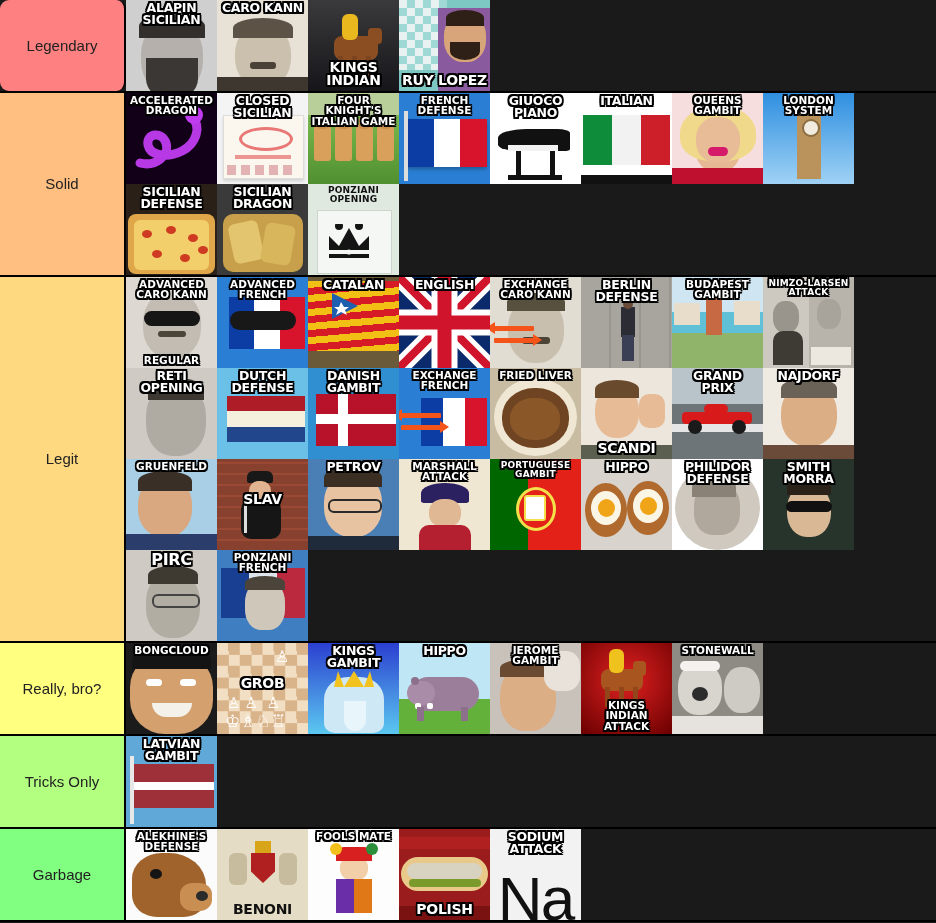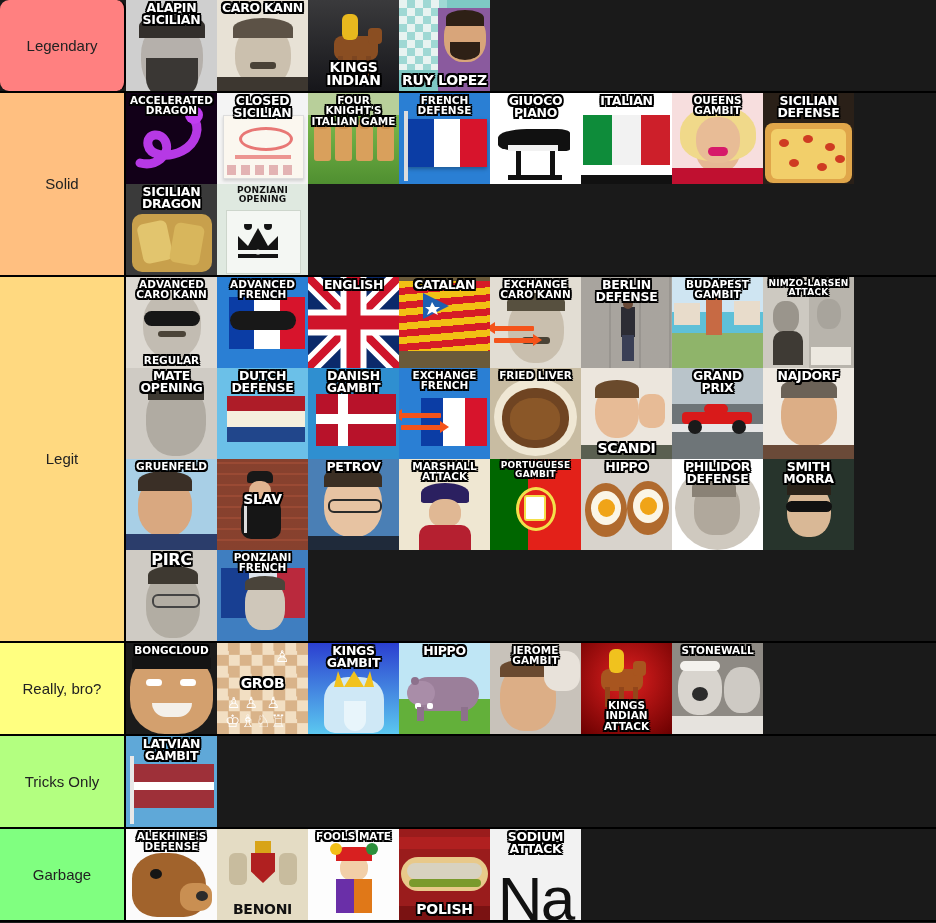--- a/index.html
+++ b/index.html
@@ -228,20 +228,32 @@
       <div style="position:absolute;left:50%;top:12px;transform:translateX(-50%);width:76px;height:56px;border-radius:50% 50% 40% 40%;background:#f0d98a;z-index:0"></div>
       <div style="position:absolute;left:50%;top:24px;transform:translateX(-50%);width:44px;height:46px;border-radius:46%;background:#e8bc96;z-index:1"></div>
       <div style="position:absolute;left:50%;top:54px;transform:translateX(-50%);width:20px;height:9px;border-radius:9px;background:#d61a6a;z-index:2"></div>
       <div style="position:absolute;left:0;bottom:0;width:100%;height:16px;background:#c01030"></div>
             </div>
             <div class="cap top sm">
               <div>QUEENS</div>
               <div>GAMBIT</div>
             </div>
           </div>
+          <div class="tile" title="LONDON SYSTEM">
+            <div class="ph">
+              <div style="position:absolute;inset:0;background:linear-gradient(180deg,#2f8fe0,#9fd2f5)"></div>
+      <div style="position:absolute;left:34px;top:16px;width:24px;height:70px;background:#b9925c"></div>
+      <div style="position:absolute;left:31px;top:6px;width:30px;height:14px;background:#a07e4c;clip-path:polygon(50% 0,100% 100%,0 100%)"></div>
+      <div style="position:absolute;left:39px;top:26px;width:14px;height:14px;border-radius:50%;background:#f2ece0;border:2px solid #8c6d40"></div>
+            </div>
+            <div class="cap top sm">
+              <div>LONDON</div>
+              <div>SYSTEM</div>
+            </div>
+          </div>
           <div class="tile" title="SICILIAN DEFENSE">
             <div class="ph">
               <div style="position:absolute;inset:0;background:#2a2018"></div>
       <div style="position:absolute;left:2px;top:30px;width:87px;height:60px;border-radius:8px;background:#e0a64a"></div>
       <div style="position:absolute;left:8px;top:36px;width:75px;height:50px;border-radius:6px;background:#f2cf6a"></div>
       <div style="position:absolute;left:16px;top:46px;width:10px;height:8px;border-radius:50%;background:#cf3b22"></div>
               <div style="position:absolute;left:40px;top:42px;width:10px;height:8px;border-radius:50%;background:#cf3b22"></div>
               <div style="position:absolute;left:62px;top:50px;width:10px;height:8px;border-radius:50%;background:#cf3b22"></div>
               <div style="position:absolute;left:26px;top:66px;width:10px;height:8px;border-radius:50%;background:#cf3b22"></div>
               <div style="position:absolute;left:54px;top:70px;width:10px;height:8px;border-radius:50%;background:#cf3b22"></div>
@@ -307,49 +319,49 @@
                 <div style="flex:1;background:#fff"></div>
                 <div style="flex:1;background:#d7142c"></div>
               </div>
       <div style="position:absolute;left:13px;top:34px;width:66px;height:19px;background:#181818;border-radius:10px"></div>
             </div>
             <div class="cap top sm">
               <div>ADVANCED</div>
               <div>FRENCH</div>
             </div>
           </div>
+          <div class="tile" title="CATALAN">
+            <div class="ph">
+              <div style="position:absolute;inset:0;background:#6a5a3a"></div>
+      <div style="position:absolute;left:0;top:4px;width:91px;height:70px;background:repeating-linear-gradient(175deg,#f2c014 0 7px,#d61b26 7px 14px)"></div>
+      <svg width="40" height="40" style="position:absolute;left:24px;top:16px">
+                <polygon points="0,0 26,13 0,26" fill="#1f5fb0"></polygon>
+                <polygon points="9,9 12,14 17,14 13,17 15,22 9,19 4,22 6,17 2,14 7,14" fill="#fff"></polygon>
+              </svg>
+            </div>
+            <div class="cap top">
+              <div>CATALAN</div>
+            </div>
+          </div>
           <div class="tile" title="ENGLISH">
             <div class="ph">
               <div style="position:absolute;inset:0;background:#0b2a6b"></div>
       <svg width="91" height="91" style="position:absolute;inset:0">
                 <g>
                   <path d="M0 0 L91 91 M91 0 L0 91" stroke="#fff" stroke-width="18"></path>
                   <path d="M0 0 L91 91 M91 0 L0 91" stroke="#cf142b" stroke-width="8"></path>
                   <path d="M45.5 0 V91 M0 45.5 H91" stroke="#fff" stroke-width="26"></path>
                   <path d="M45.5 0 V91 M0 45.5 H91" stroke="#cf142b" stroke-width="14"></path>
                 </g>
               </svg>
             </div>
             <div class="cap top">
               <div>ENGLISH</div>
             </div>
           </div>
-          <div class="tile" title="CATALAN">
-            <div class="ph">
-              <div style="position:absolute;inset:0;background:#6a5a3a"></div>
-      <div style="position:absolute;left:0;top:4px;width:91px;height:70px;background:repeating-linear-gradient(175deg,#f2c014 0 7px,#d61b26 7px 14px)"></div>
-      <svg width="40" height="40" style="position:absolute;left:24px;top:16px">
-                <polygon points="0,0 26,13 0,26" fill="#1f5fb0"></polygon>
-                <polygon points="9,9 12,14 17,14 13,17 15,22 9,19 4,22 6,17 2,14 7,14" fill="#fff"></polygon>
-              </svg>
-            </div>
-            <div class="cap top">
-              <div>CATALAN</div>
-            </div>
-          </div>
           <div class="tile" title="EXCHANGE CARO KANN">
             <div class="ph">
               <div style="position:absolute;inset:0;background:#e2ddd3"></div>
       <div style="position:absolute;left:50%;top:20px;transform:translateX(-50%);width:56px;height:66px;border-radius:46%;background:#c9bfae"></div>
       <div style="position:absolute;left:50%;top:16px;transform:translateX(-50%);width:58px;height:18px;border-radius:50% 50% 0 0;background:#57503f"></div>
       <div style="position:absolute;left:50%;top:60px;transform:translateX(-50%);width:28px;height:7px;border-radius:3px;background:#4a4336"></div>
       <div class="arrows">
                 <div class="l"></div>
                 <div class="r"></div>
               </div>
@@ -401,21 +413,21 @@
               <div>ATTACK</div>
             </div>
           </div>
           <div class="tile" title="RETI OPENING">
             <div class="ph">
               <div style="position:absolute;inset:0;background:#cfcbc4"></div>
       <div style="position:absolute;left:20px;top:16px;width:60px;height:72px;border-radius:44%;background:#b0aba2"></div>
       <div style="position:absolute;left:22px;top:10px;width:56px;height:22px;border-radius:50% 50% 0 0;background:#3c3831"></div>
             </div>
             <div class="cap top">
-              <div>MATE</div>
+              <div>RETI</div>
               <div>OPENING</div>
             </div>
           </div>
           <div class="tile" title="DUTCH DEFENSE">
             <div class="ph">
               <div style="position:absolute;inset:0;background:#6bc0e8"></div>
       <div style="position:absolute;left:10px;top:28px;width:78px;height:46px">
         <div style="height:33%;background:#ae1c28"></div>
                 <div style="height:34%;background:#f5efdd"></div>
                 <div style="height:33%;background:#21468b"></div>

